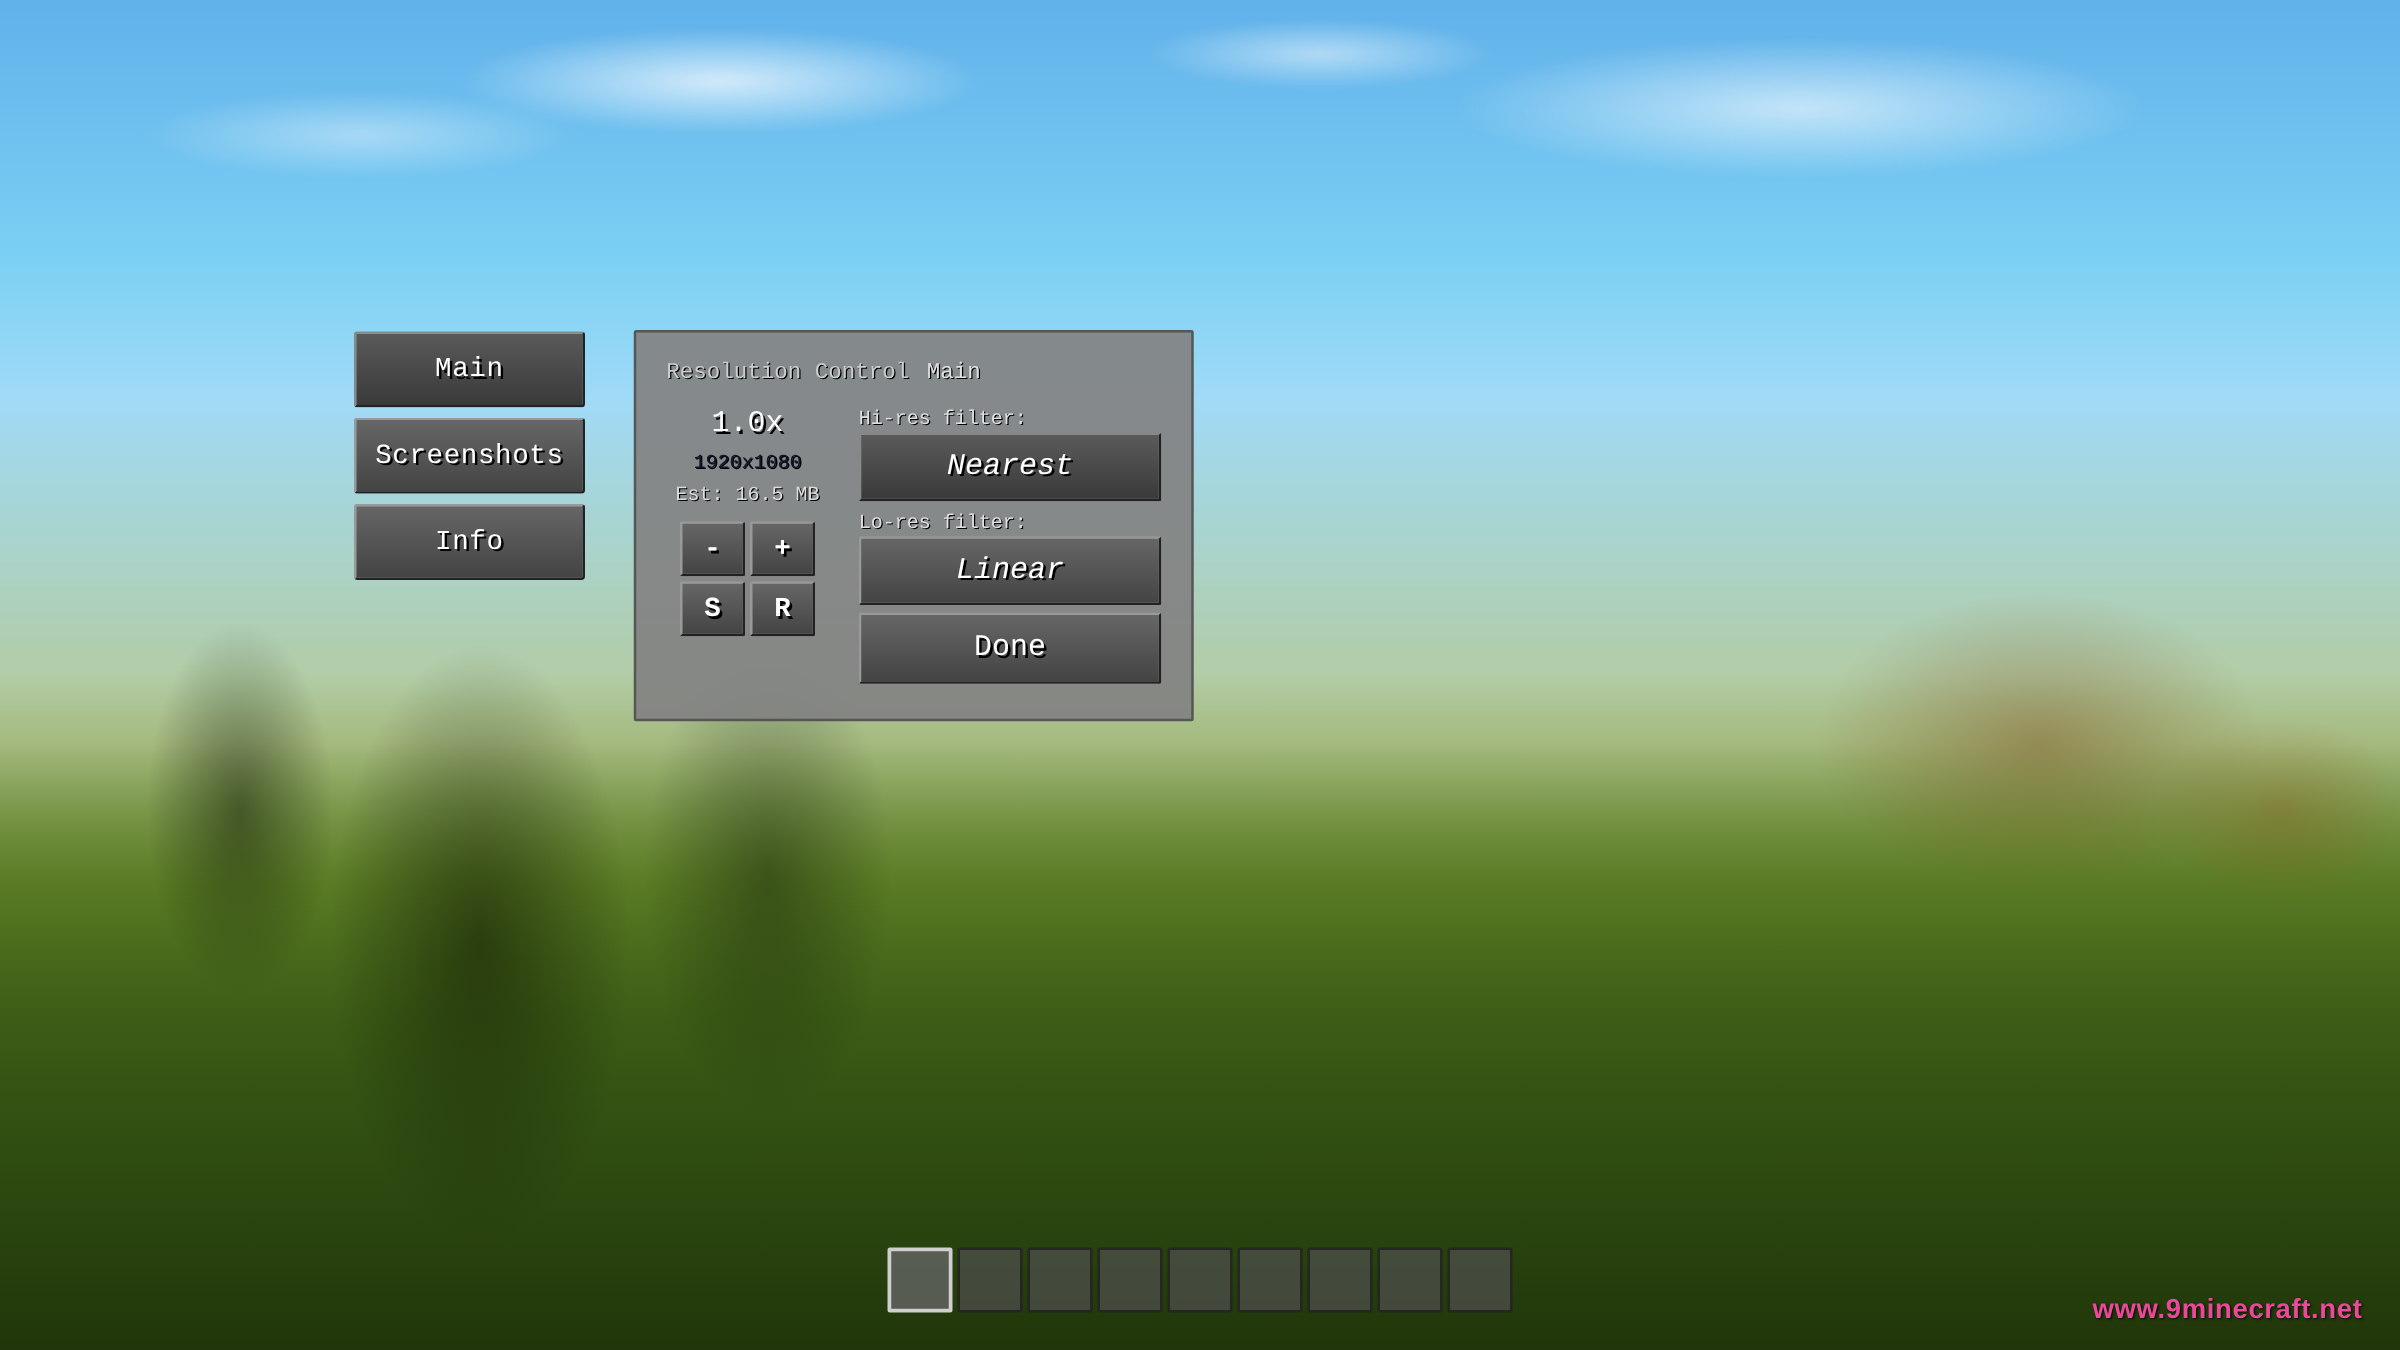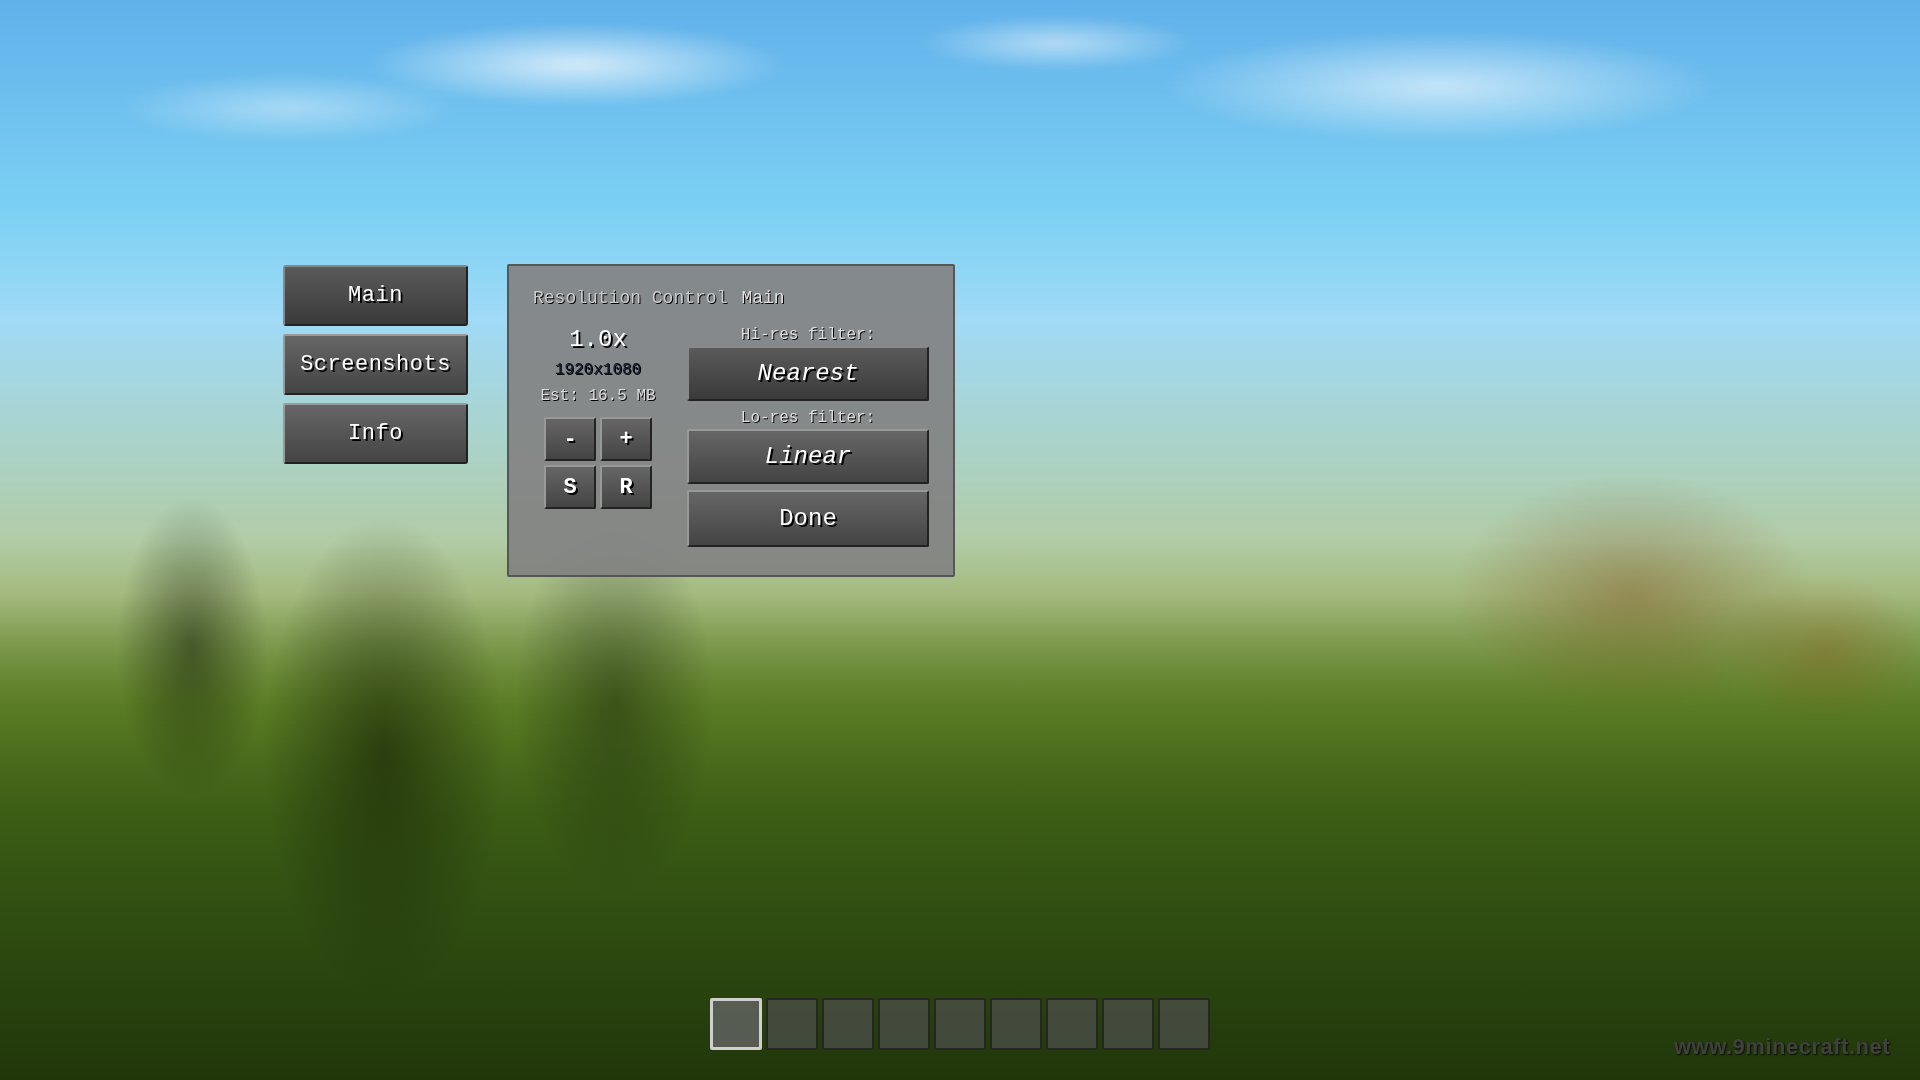--- a/index.html
+++ b/index.html
@@ -1,15 +1,15 @@
 <!DOCTYPE html>
 <html><head>
   <meta charset="utf-8">
   <style>
-    * { margin: 0; padding: 0; box-sizing: border-box; align-items: center; }
+    * { margin: 0; padding: 0; box-sizing: border-box; }
 
     body {
       width: 1920px;
       height: 1080px;
       overflow: hidden;
       position: relative;
       font-family: 'Courier New', Courier, monospace;
     }
 
     
@@ -80,21 +80,21 @@
     .hotbar-slot.active {
       border: 3px solid rgba(220,220,220,0.9);
       background: rgba(100,100,100,0.8);
     }
 
     
     .watermark {
       position: absolute;
       bottom: 20px;
       right: 30px;
-      color: #404040;
+      color: #ec4899;
       font-size: 22px;
       font-weight: bold;
       font-family: Arial, sans-serif;
       text-shadow: 1px 1px 2px rgba(0,0,0,0.8);
       letter-spacing: 0.5px;
     }
 
     
     .side-nav {
       position: absolute;

